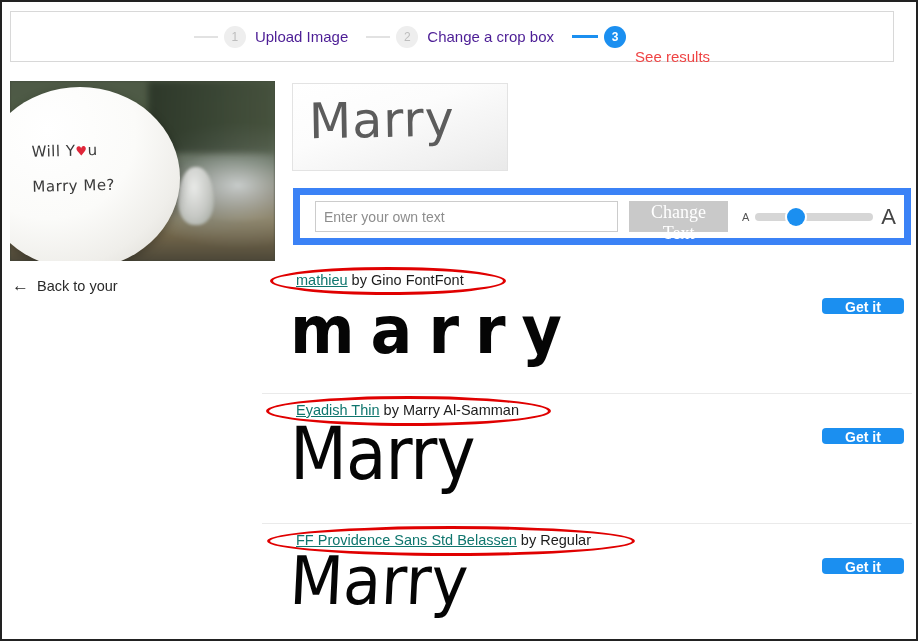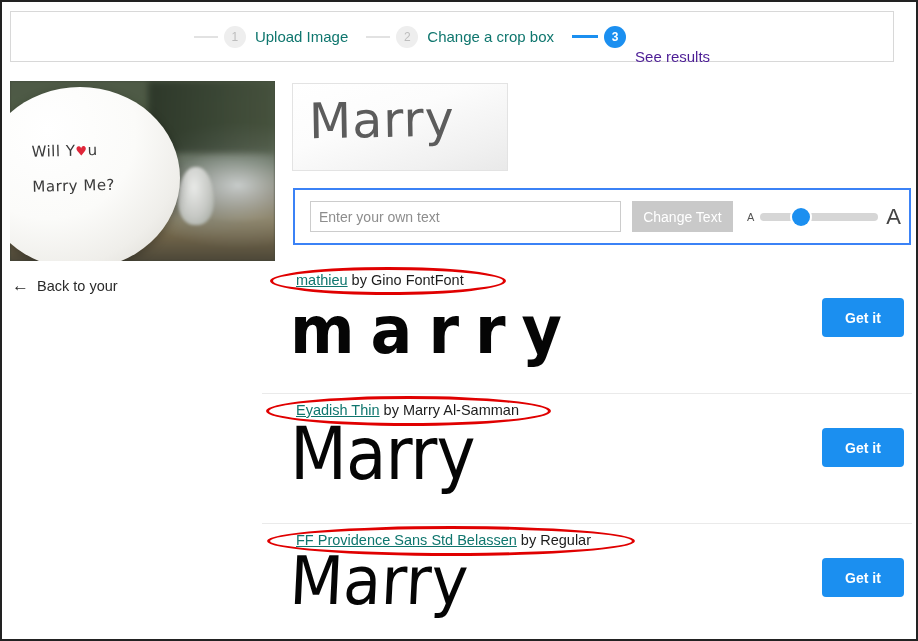--- a/index.html
+++ b/index.html
@@ -40,25 +40,25 @@
   .bullet {
     width: 22px; height: 22px; border-radius: 50%;
     background: #eeeeee; color: #bdbdbd;
     font-size: 12px; line-height: 22px;
     text-align: center;
     flex: 0 0 auto;
   }
   .bullet.active { background: #1b8ff0; color: #ffffff; font-weight: bold; }
   .step-label {
     font-size: 15px;
-    color: #0f766e;
+    color: #4c1d95;
     margin: 0 18px 0 9px;
     white-space: nowrap;
   }
-  .step-label.active { color: #4c1d95; margin-right: 0; margin-top: 40px; }
+  .step-label.active { color: #ef4444; margin-right: 0; margin-top: 40px; }
 
   
   .source-image {
     position: absolute;
     left: 8px; top: 79px;
     width: 265px; height: 180px;
     overflow: hidden;
     background: #3c4438;
   }
   .photo-bg {
@@ -127,21 +127,21 @@
     color: #5c5c5c;
     letter-spacing: 1px;
     transform: rotate(-1deg);
   }
 
   
   .controls {
     position: absolute;
     left: 291px; top: 186px;
     width: 618px; height: 57px;
-    border: 2px solid #3b82f6;
+    border: 7px solid #3b82f6;
     background: #ffffff;
     display: flex;
     align-items: center;
     padding: 0 8px;
   }
   .text-input {
     width: 320px; height: 31px;
     border: 1px solid #cccccc;
     background: #ffffff;
     font-family: "Liberation Sans", sans-serif;
@@ -151,22 +151,22 @@
     margin-left: 7px;
     outline: none;
   }
   .text-input::placeholder { color: #8d8d8d; }
   .change-btn {
     margin-left: 11px;
     width: 104px; height: 31px;
     background: #c9c9c9;
     border: none;
     color: #ffffff;
-    font-family: Liberation Sans, sans-serif;
-    font-size: 14px;
+    font-family: Liberation Serif, serif;
+    font-size: 18px;
     cursor: pointer;
   }
   .size-slider { display: flex; align-items: center; margin-left: 14px; }
   .size-a-small { font-size: 11px; color: #555; margin-right: 6px; }
   .size-a-large { font-size: 22px; color: #444; margin-left: 8px; }
   .slider-track {
     position: relative;
     width: 118px; height: 8px;
     background: #d6d6d6;
     border-radius: 4px;
@@ -232,21 +232,21 @@
   }
   .preview-word {
     position: absolute;
     color: #050505;
     white-space: nowrap;
     z-index: 1;
   }
   .get-btn {
     position: absolute;
     right: 8px;
-    width: 82px; height: 39px;
+    width: 82px; height: 16px;
     background: #1b8ff0;
     color: #ffffff;
     border: none;
     border-radius: 4px;
     font-family: "Liberation Sans", sans-serif;
     font-size: 14px;
     font-weight: bold;
     cursor: pointer;
   }
 

